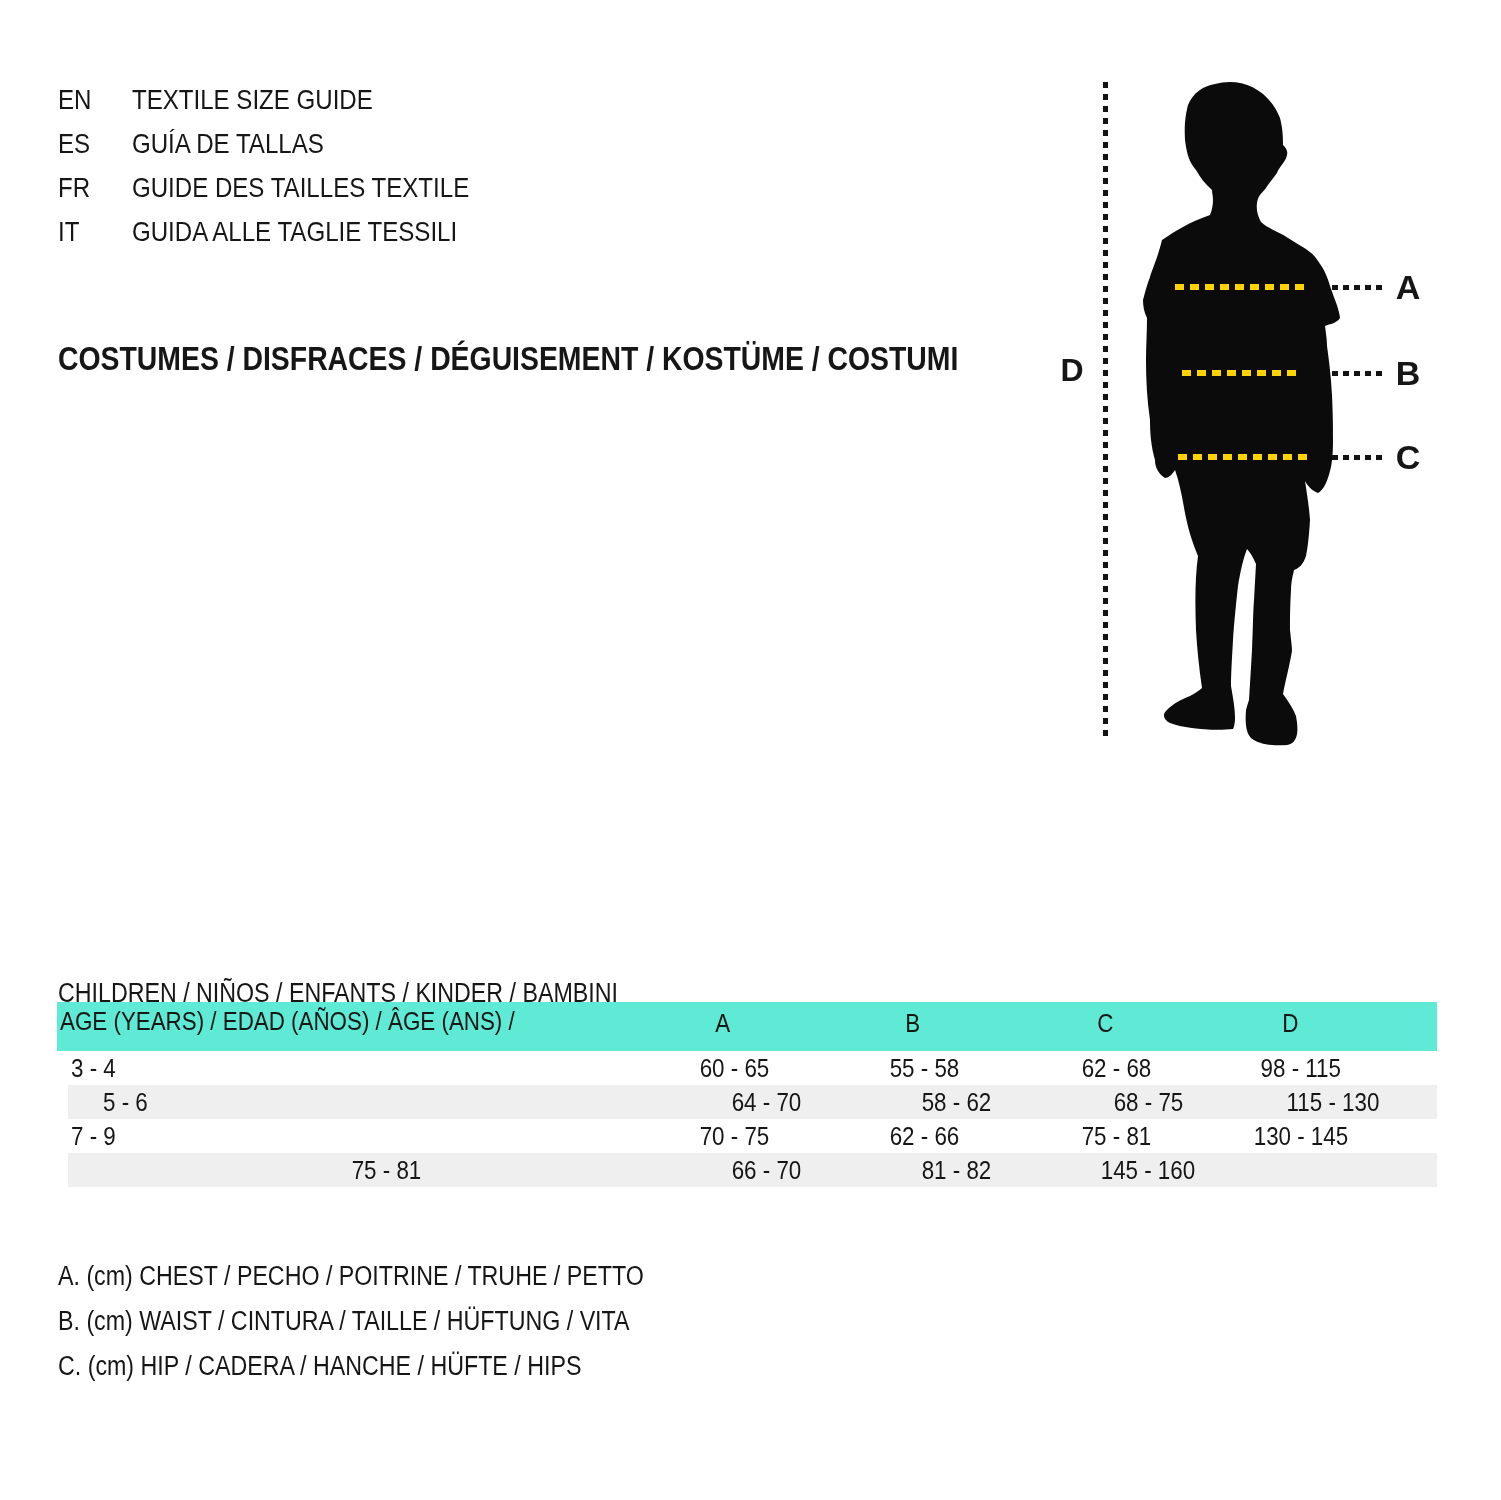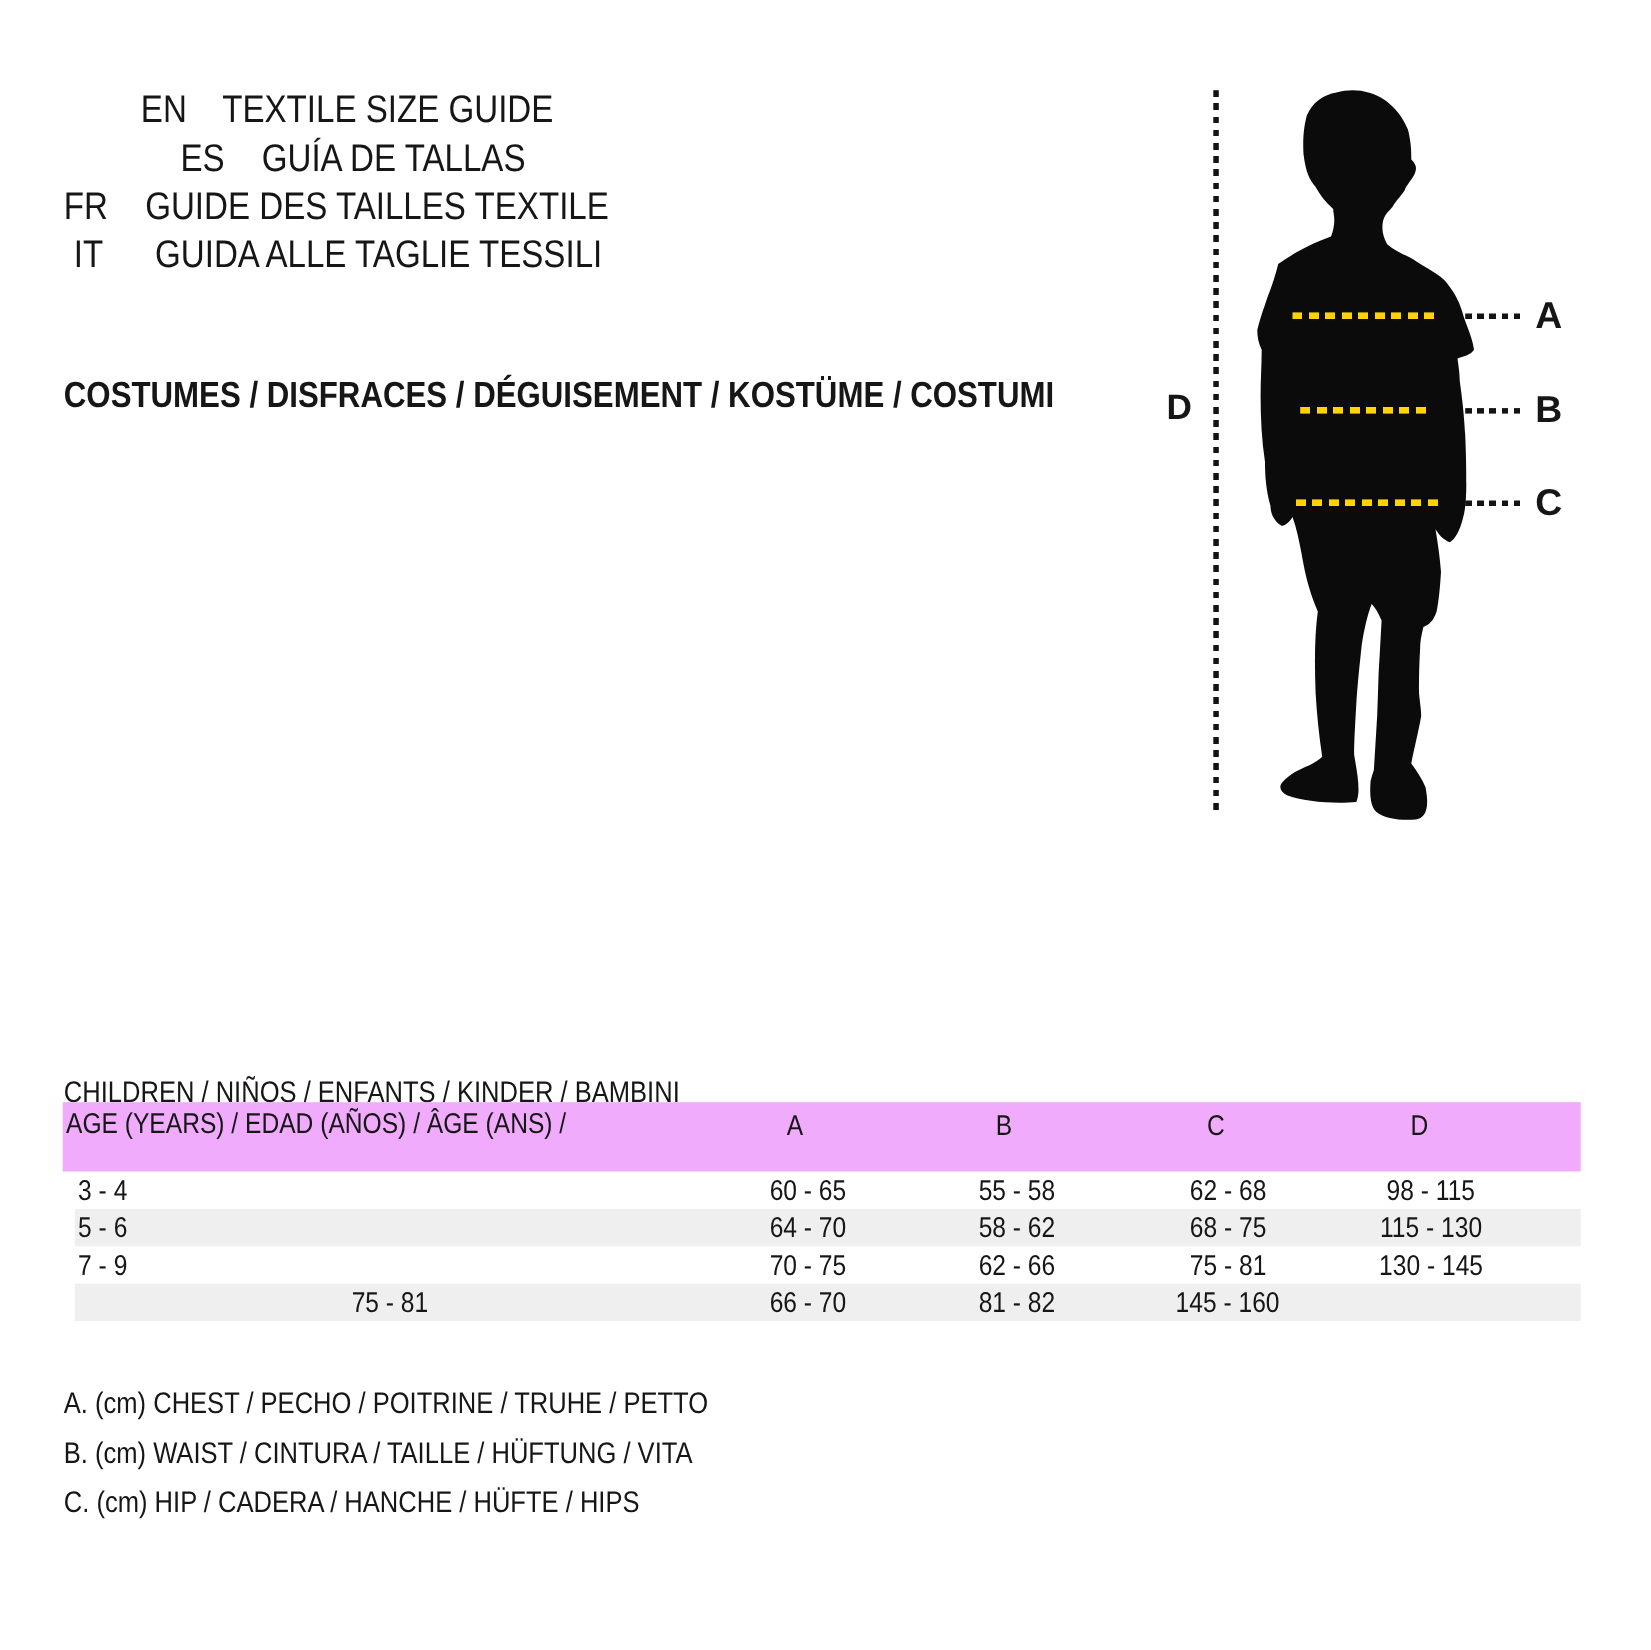--- a/index.html
+++ b/index.html
@@ -5,21 +5,21 @@
   html,body{margin:0;padding:0;background:#ffffff;}
   .canvas{
     position:relative;width:1501px;height:1500px;background:#ffffff;overflow:hidden;
     font-family:"Liberation Sans", sans-serif;color:#161616;
   }
   .cond{display:inline-block;transform:scaleX(0.86);transform-origin:0 50%;white-space:nowrap;}
   .cond-c{display:inline-block;transform:scaleX(0.86);transform-origin:50% 50%;white-space:nowrap;}
 
   
   .lang-block{position:absolute;left:58px;top:78px;}
-  .lang-row{height:44px;display:flex;align-items:center;font-size:35px;justify-content:center;}
+  .lang-row{height:44px;display:flex;align-items:center;font-size:28px;}
   .lang-row .inner{display:flex;}
   .lang-code{width:86px;flex:0 0 86px;}
   
   .category-title{position:absolute;left:58px;top:339px;font-size:33px;font-weight:bold;line-height:40px;}
 
   
   .height-line{position:absolute;left:1103px;top:82px;width:5px;height:658px;
     background:repeating-linear-gradient(to bottom,#131313 0 6px,transparent 6px 12px);}
   .d-label{position:absolute;left:1048px;top:352px;width:48px;text-align:center;
     font-size:32px;font-weight:bold;line-height:36px;}
@@ -33,26 +33,26 @@
     background:repeating-linear-gradient(to right,#131313 0 6px,transparent 6px 11px);}
   .connector.a{top:285px;} .connector.b{top:371px;} .connector.c{top:455px;}
   .fig-label{position:absolute;left:1388px;width:40px;text-align:center;
     font-size:34px;font-weight:bold;line-height:34px;}
   .fig-label.a{top:270px;} .fig-label.b{top:356px;} .fig-label.c{top:440px;}
 
   
   .section-title{position:absolute;left:58px;top:976px;font-size:27px;line-height:34px;}
   .table{position:absolute;left:57px;top:1002px;width:1380px;font-size:26px;}
   .thead{display:grid;grid-template-columns:573px 186px 194px 190px 180px 57px;
-    background:#f0abfc;height:63px;align-items:start;}
+    background:#5eead4;height:49px;align-items:start;}
   .hdr-age{padding-left:3px;padding-top:3px;line-height:33px;}
   .hdr-letter{text-align:center;padding-top:6px;}
   .trow{display:grid;grid-template-columns:573px 186px 194px 190px 180px 57px;
     height:34px;align-items:center;margin-left:11px;}
-  .trow.alt{background:#efefef;}
+  .trow.alt{background:#efefef;padding-left:32px;}
   .age-cell{padding-left:3px;}
   .num{text-align:center;}
 
   
   .legend{position:absolute;left:58px;top:1247px;}
   .legend-row{height:45px;display:flex;align-items:flex-end;font-size:27px;}
 </style>
 </head>
 <body>
 

